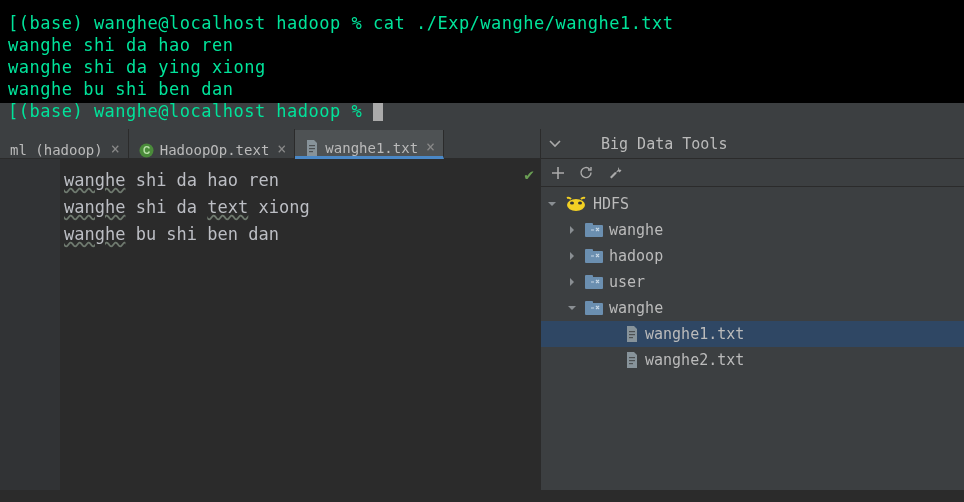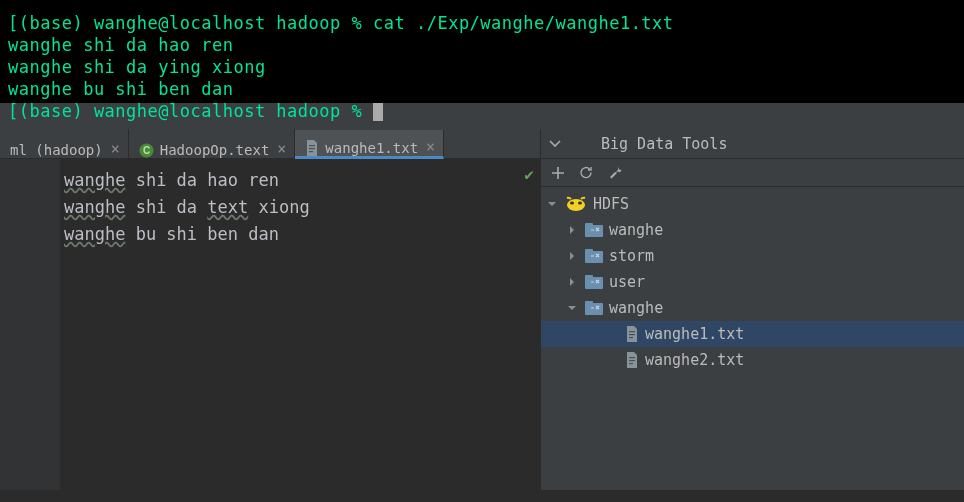--- a/index.html
+++ b/index.html
@@ -323,21 +323,21 @@
               <path d="M3 1 l4 4 l-4 4" fill="#8a8f93"></path>
             </svg>
           </span>
           <span class="tree-icon">
             <svg width="18" height="14">
               <rect x="0" y="2" width="18" height="12" rx="1" fill="#6b8fb0"></rect>
               <rect x="0" y="0" width="8" height="4" rx="1" fill="#6b8fb0"></rect>
               <path d="M11 5 l3 3 M14 5 l-3 3 M6 7 h3" stroke="#c6d6e4" stroke-width="1.2"></path>
             </svg>
           </span>
-          <span class="tree-label">storm</span>
+          <span class="tree-label">hadoop</span>
         </div>
         <div class="tree-row">
           <span class="tree-indent" style="width: 20px;"></span>
           <span class="tree-arrow">
             <svg width="10" height="10">
               <path d="M3 1 l4 4 l-4 4" fill="#8a8f93"></path>
             </svg>
           </span>
           <span class="tree-icon">
             <svg width="18" height="14">

